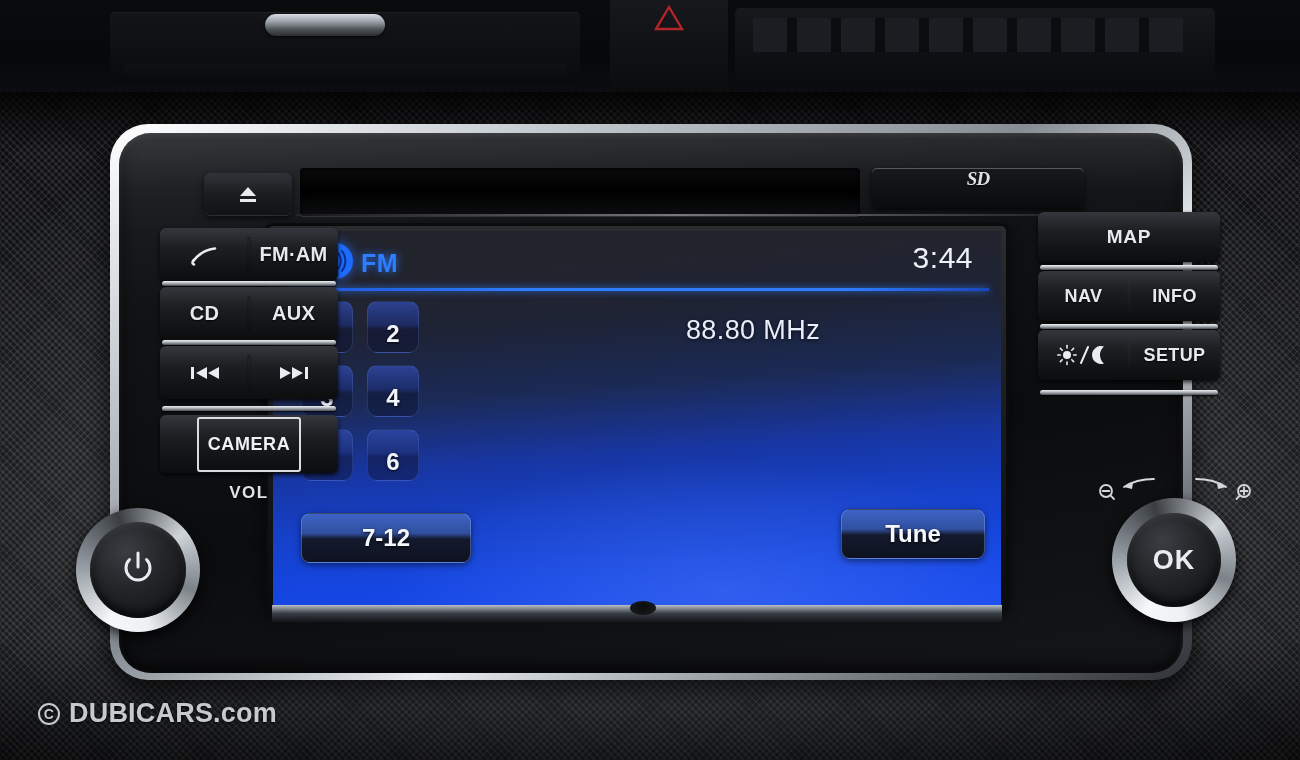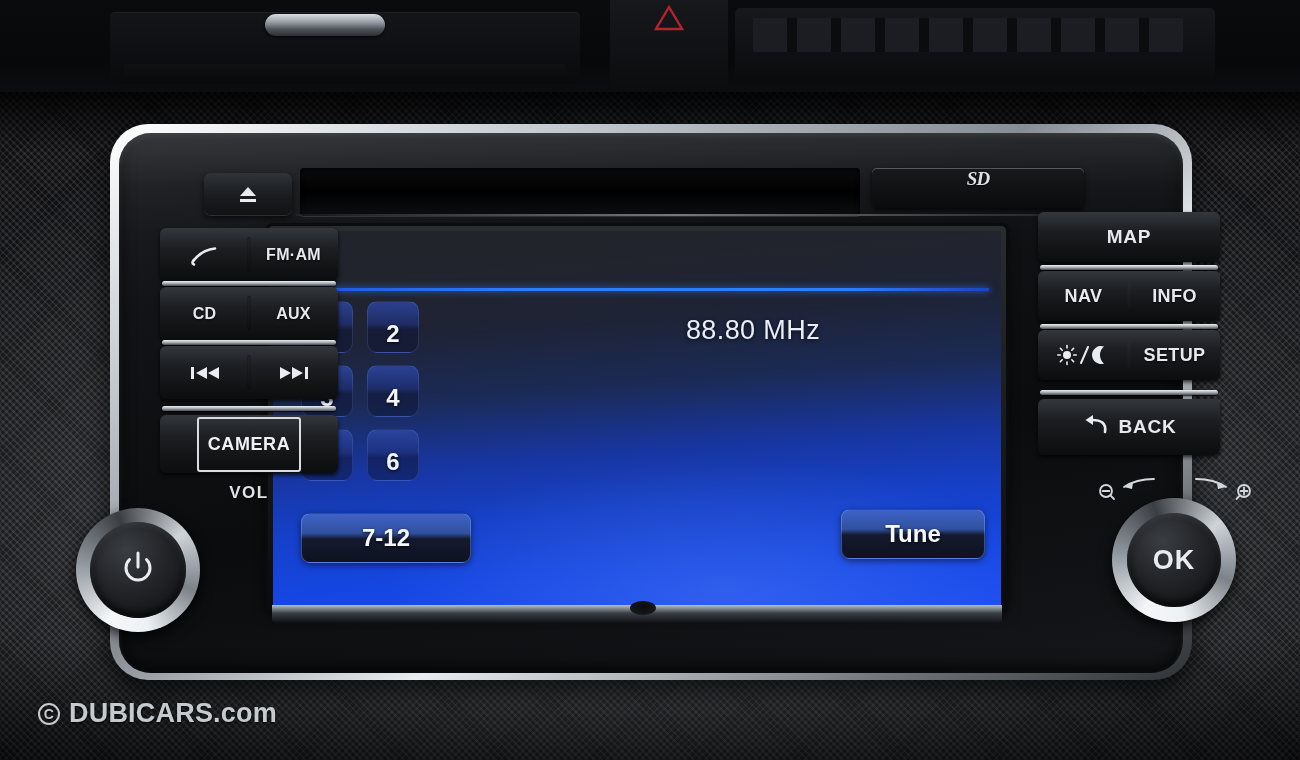--- a/index.html
+++ b/index.html
@@ -236,21 +236,21 @@
     display: flex; align-items: center; justify-content: space-around;
     color: #e6e9ed;
   }
   .lbtn.split::after {
     content:""; position:absolute; left:50%; top:9px; width:3px; height:34px;
     transform: translateX(-50%);
     background: linear-gradient(180deg,#2a2c30,#121315);
     border-radius:2px; box-shadow: inset 0 0 2px rgba(0,0,0,.9);
   }
   .lbtn .lhalf {
-    width: 50%; text-align:right; font-size:16px; font-weight:600; letter-spacing:.3px;
+    width: 50%; text-align:right; font-size:20px; font-weight:600; letter-spacing:.3px;
     text-shadow: 0 1px 2px rgba(0,0,0,.9);
     display:flex; align-items:center; justify-content:center;
   }
   .lsep {
     position:absolute; left:162px; width:174px; height:5px; border-radius:3px;
     background: linear-gradient(180deg,#eef1f4 0%, #aeb4ba 45%, #4a4e53 100%);
     box-shadow: 0 1px 2px rgba(0,0,0,.9);
   }
   .btn-phone  { top: 228px; }
   .btn-cd     { top: 287px; }
@@ -393,20 +393,32 @@
   <div class="cd-slot"></div>
   <div class="slot-hairline"></div>
   <div class="sd-slot">
     <span class="sd-logo">SD</span>
   </div>
 
   <div class="screen-bezel">
     <div class="screen">
       <div class="screen-sheen"></div>
 
+      <div class="scr-header">
+        <div class="fm-icon">
+          <svg width="26" height="22" viewBox="0 0 26 22">
+            <circle cx="8" cy="11" r="2.6" fill="#0b2f8a"></circle>
+            <path d="M12.4 6.2a7.4 7.4 0 0 1 0 9.6" stroke="#0b2f8a" stroke-width="2" fill="none" stroke-linecap="round"></path>
+            <path d="M16.2 3.4a12 12 0 0 1 0 15.2" stroke="#0b2f8a" stroke-width="2" fill="none" stroke-linecap="round"></path>
+            <path d="M20 1a16.5 16.5 0 0 1 0 20" stroke="#0b2f8a" stroke-width="2" fill="none" stroke-linecap="round"></path>
+          </svg>
+        </div>
+        <div class="fm-label">FM</div>
+        <div class="scr-clock">3:44</div>
+      </div>
       <div class="scr-divider"></div>
 
       <div class="presets">
         <div class="preset">1</div>
         <div class="preset">2</div>
         <div class="preset">3</div>
         <div class="preset">4</div>
         <div class="preset">5</div>
         <div class="preset">6</div>
       </div>
@@ -500,31 +512,20 @@
             <line x1="14.8" y1="6.2" x2="16.6" y2="4.4"></line>
         </g>
         <line x1="24" y1="19" x2="31" y2="3" stroke="#e9edf1" stroke-width="2" stroke-linecap="round"></line>
         <path d="M47 2.5a9 9 0 1 0 0 17 11 11 0 0 1 0-17z" fill="#e9edf1"></path>
       </svg>
     </span>
     <span class="rhalf">SETUP</span>
   </div>
   <div class="rsep rsep3"></div>
 
-  <div class="rbtn btn-back">
-    <span class="full">
-      <span>
-        <svg width="28" height="22" viewBox="0 0 28 22">
-          <path d="M24 18c1.5-9-4-12-13-12" stroke="#e9edf1" stroke-width="2.6" fill="none" stroke-linecap="round"></path>
-          <polygon points="12,1 12,11 4.5,6" fill="#e9edf1"></polygon>
-        </svg>
-      </span>
-      <span>BACK</span>
-    </span>
-  </div>
 
   <div class="zoom-marks">
     <svg width="168" height="30" viewBox="0 0 168 30">
       <g stroke="#d3d8dd" stroke-width="1.8" fill="none" stroke-linecap="round">
         <circle cx="14" cy="19" r="6"></circle>
           <line x1="10.5" y1="19" x2="17.5" y2="19"></line>
         <line x1="18.4" y1="23.4" x2="22" y2="27"></line>
         <circle cx="152" cy="19" r="6"></circle>
         <line x1="148.5" y1="19" x2="155.5" y2="19"></line>
           <line x1="152" y1="15.5" x2="152" y2="22.5"></line>

